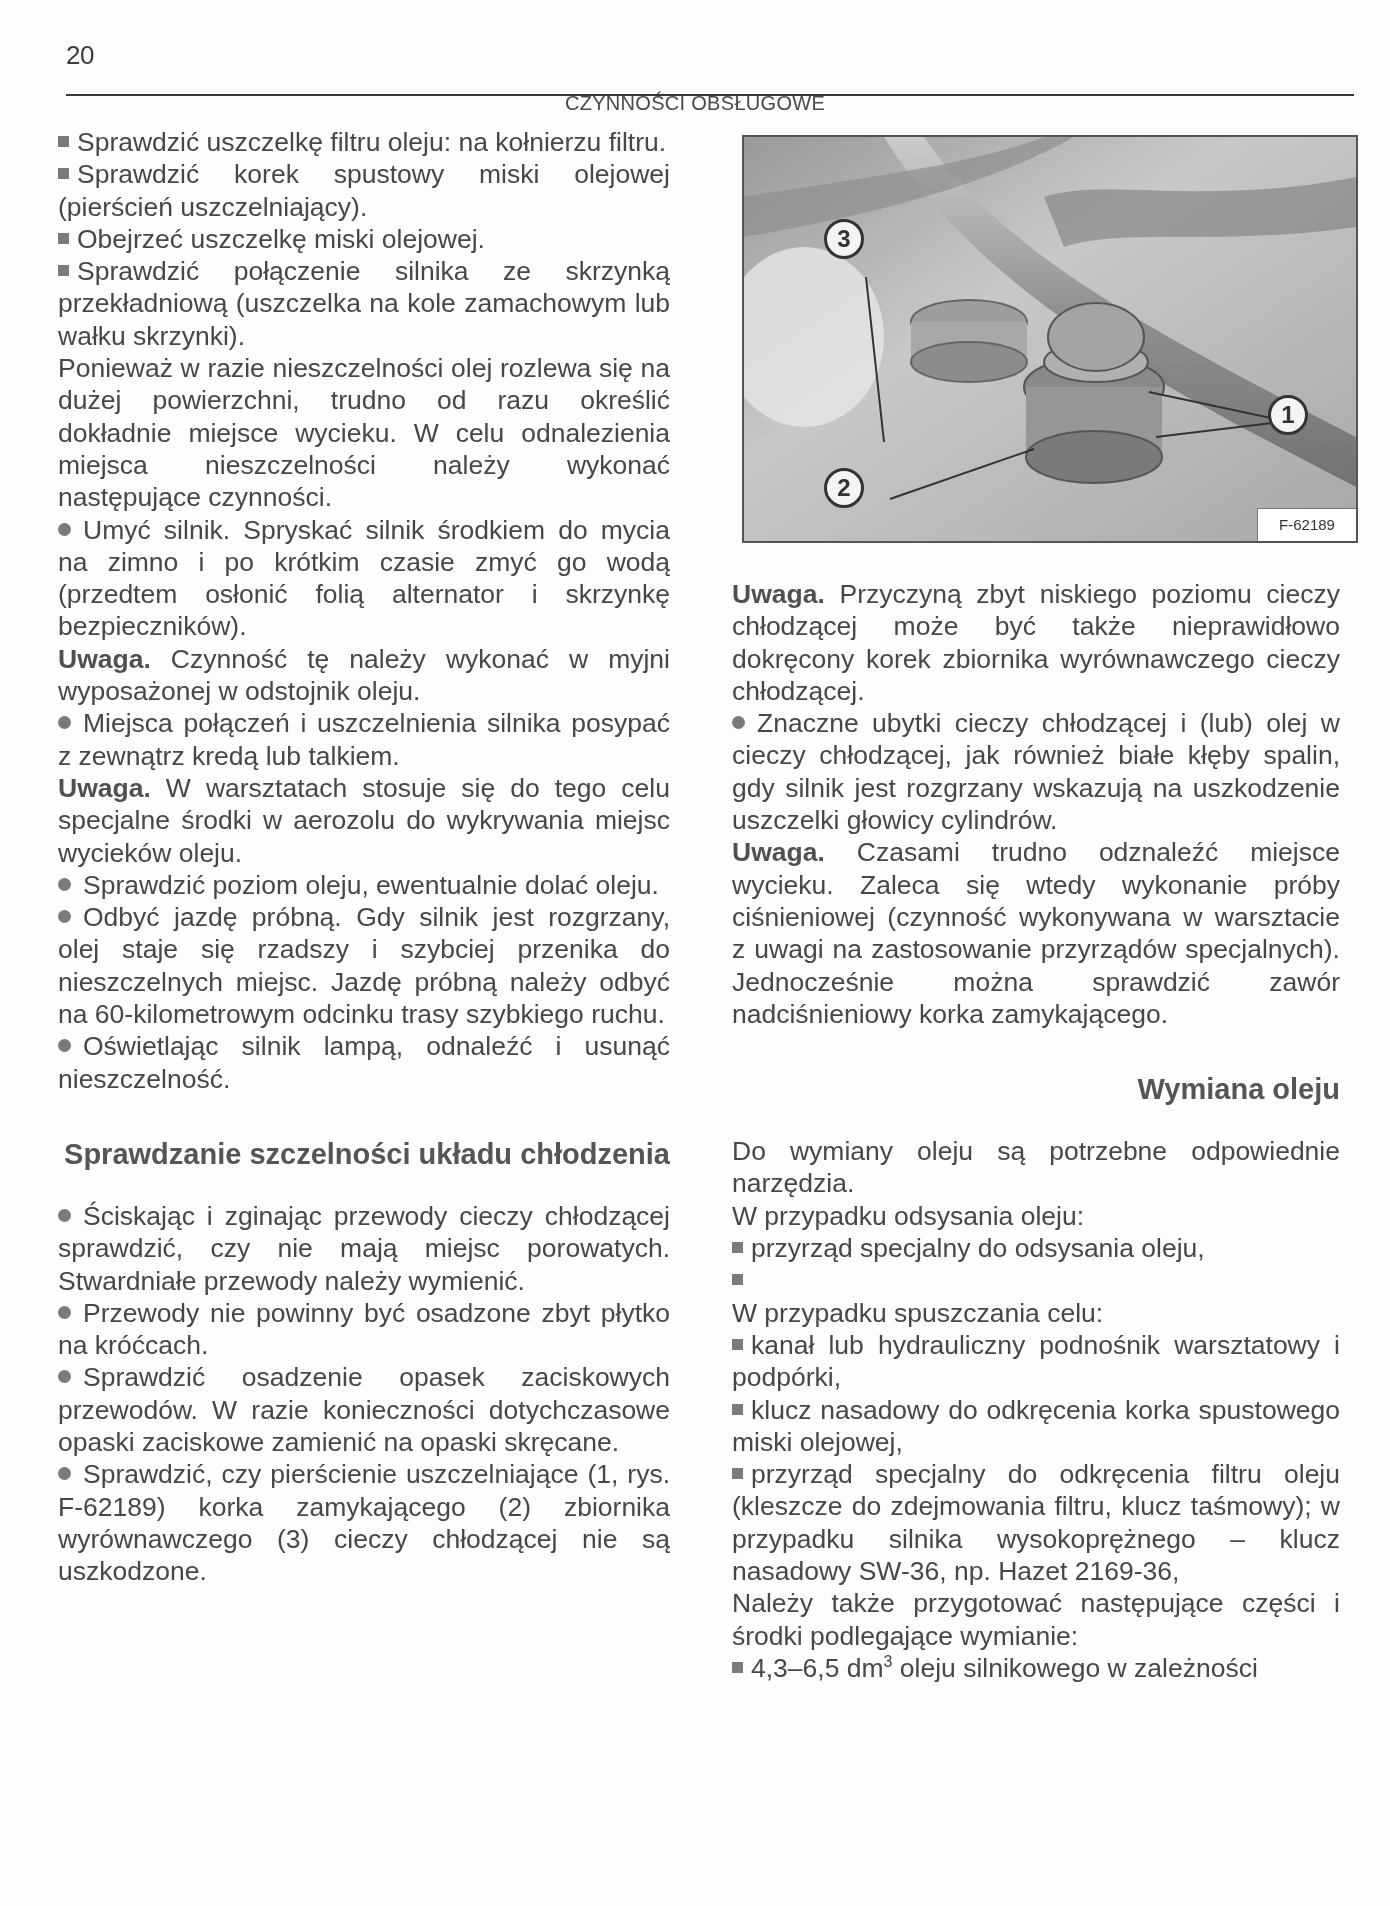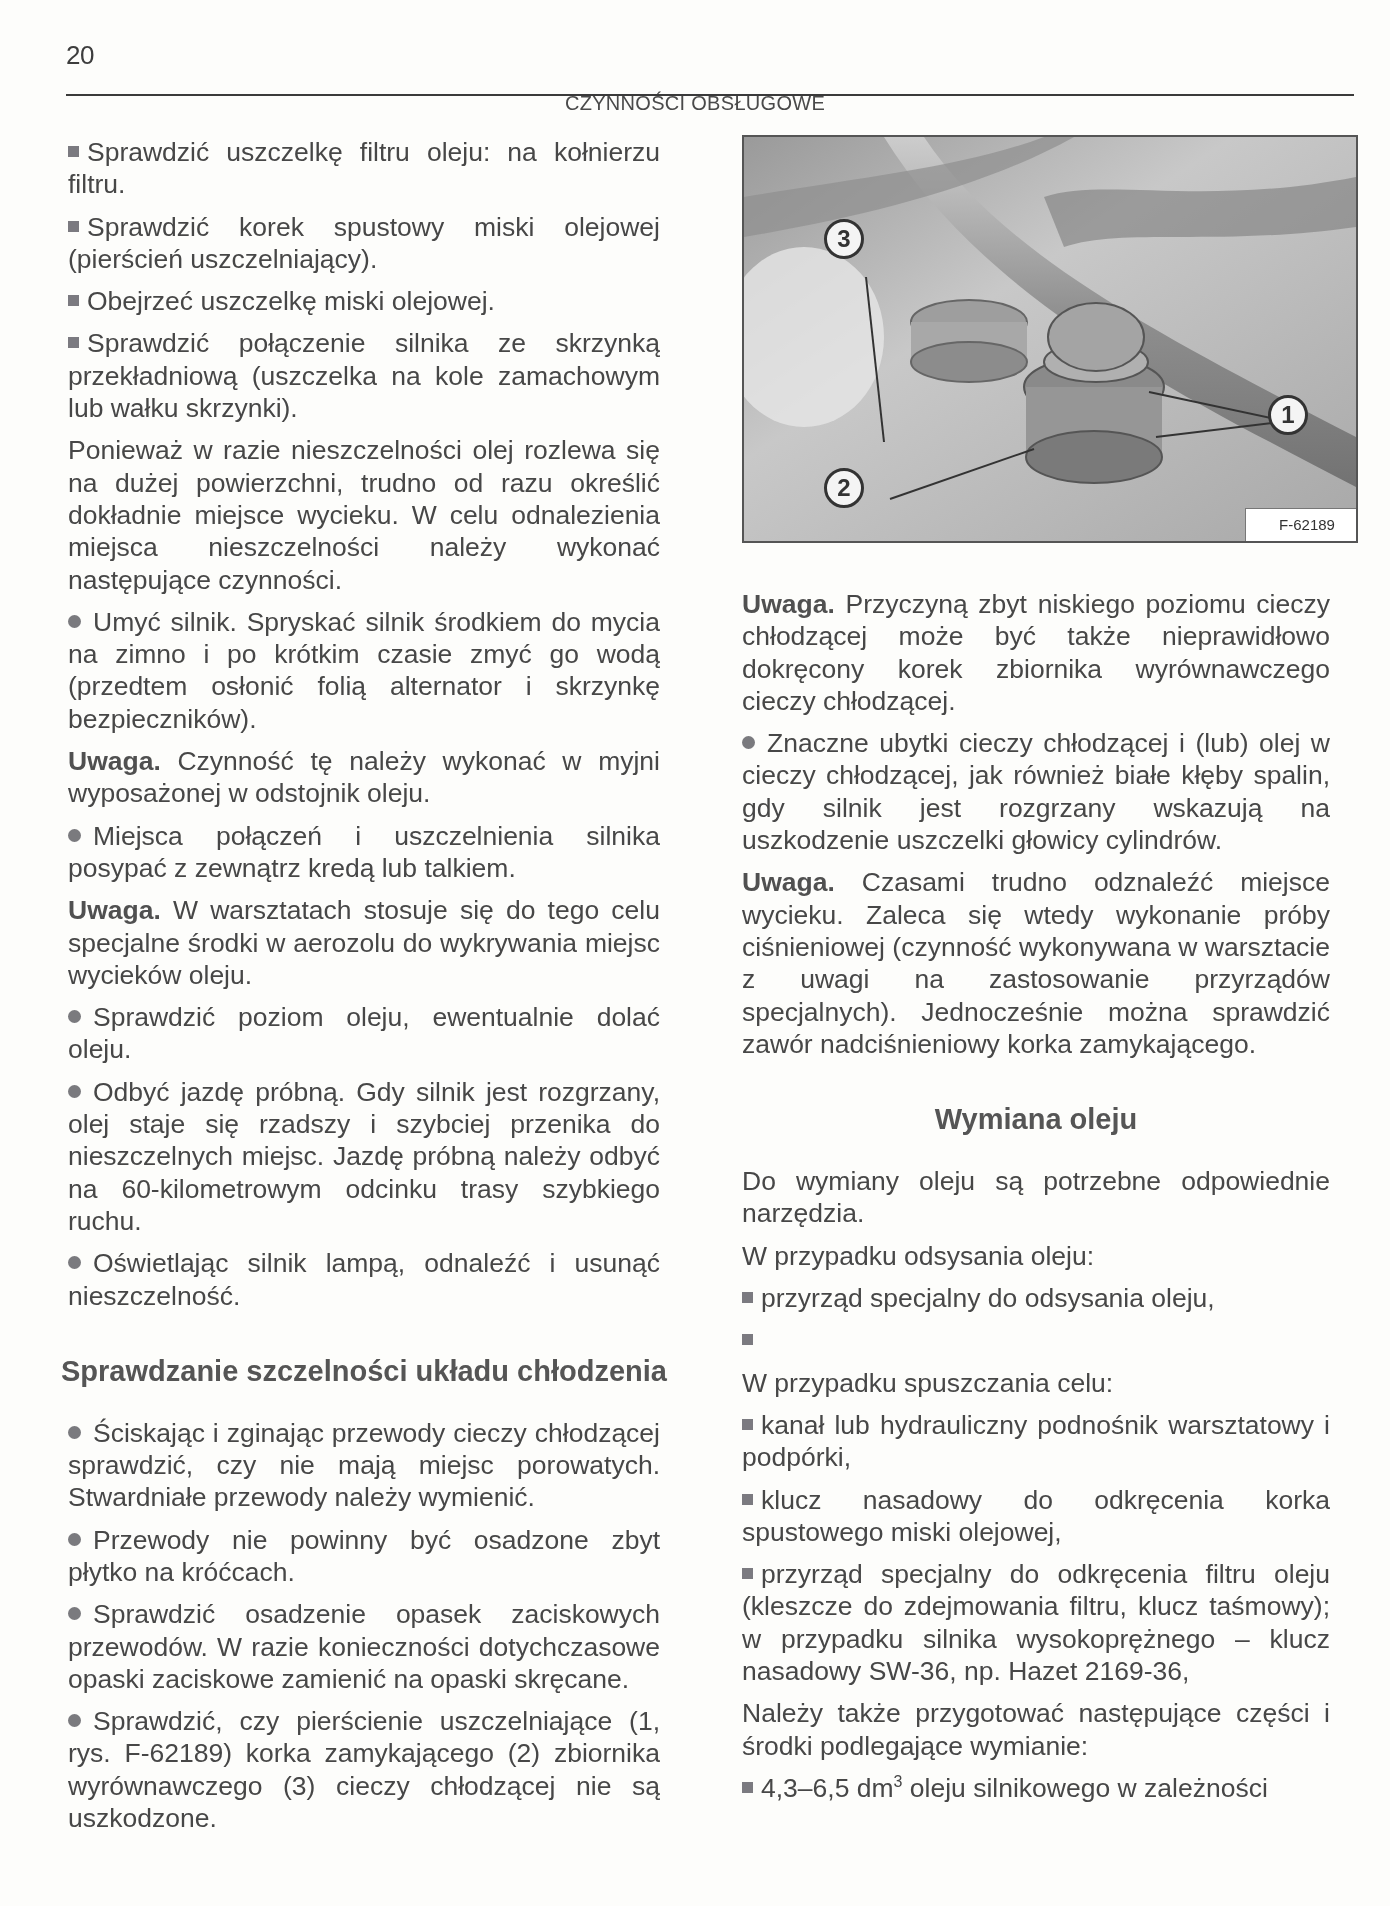--- a/index.html
+++ b/index.html
@@ -10,32 +10,32 @@
   }
   .header { position: absolute; left: 0; top: 0; width: 1390px; height: 100px; }
   .page-num { position: absolute; left: 66px; top: 40px; font-size: 26px; color: #3d3d3d; letter-spacing: -0.5px; }
   .running-title { position: absolute; left: 0; width: 1390px; top: 60px; text-align: center; font-size: 20px; color: #4a4a4a; letter-spacing: 0.3px; margin-top: 32px; }
   .rule { position: absolute; left: 66px; top: 94px; width: 1288px; height: 2px; background: #3a3a3a; }
 
   .col { position: absolute; top: 126px; font-size: 26.5px; line-height: 32.3px; text-align: justify; }
   .col-left { left: 58px; width: 612px; }
   .col-right { left: 732px; width: 608px; top: 578px; }
 
-  .p { margin: 10px; }
+  .p { margin: 0; }
   .sq { display: inline-block; width: 11px; height: 11px; background: #7b7a80; margin-right: 8px; vertical-align: 4px; }
   .dot { display: inline-block; width: 13px; height: 13px; border-radius: 50%; background: #7a7a7e; margin-right: 12px; vertical-align: 3px; }
   .note { font-weight: bold; color: #505050; }
-  .h2 { font-weight: bold; font-size: 29px; line-height: 35px; color: #555; margin: 0; text-align: center; }
+  .h2 { font-weight: bold; font-size: 29px; line-height: 35px; color: #555; margin: 0; text-align: right; }
   .gap-h-before { margin-top: 42px; }
   .gap-h-after { margin-bottom: 28px; }
   sup { font-size: 16px; line-height: 0; }
 
   .figure { position: absolute; left: 742px; top: 135px; width: 612px; height: 404px; border: 2px solid #555; background: #b4b4b4; overflow: hidden; }
   .figure svg { position: absolute; left: 0; top: 0; }
-  .fig-code { position: absolute; right: 0; bottom: 0; width: 98px; height: 32px; background: #fff; border-left: 1px solid #777; border-top: 1px solid #777; font-size: 15px; line-height: 32px; text-align: center; color: #333; padding-left: 12px; }
+  .fig-code { position: absolute; right: 0; bottom: 0; width: 98px; height: 32px; background: #fff; border-left: 1px solid #777; border-top: 1px solid #777; font-size: 15px; line-height: 32px; text-align: center; color: #333; }
   .callout { position: absolute; width: 34px; height: 34px; border-radius: 50%; border: 3px solid #333; background: #f4f4f4; font-weight: bold; font-size: 24px; line-height: 34px; text-align: center; color: #333; }
 </style>
 </head>
 <body>
 
 <div class="header">
   <div class="page-num">20</div>
   <div class="running-title">CZYNNOŚCI OBSŁUGOWE</div>
   <div class="rule"></div>
 </div>

